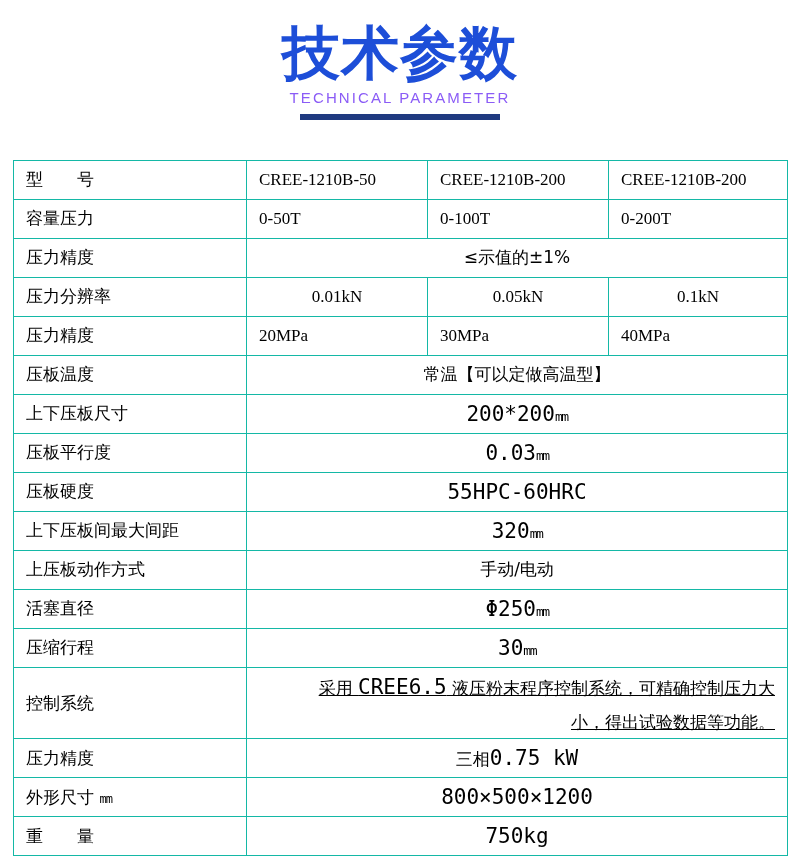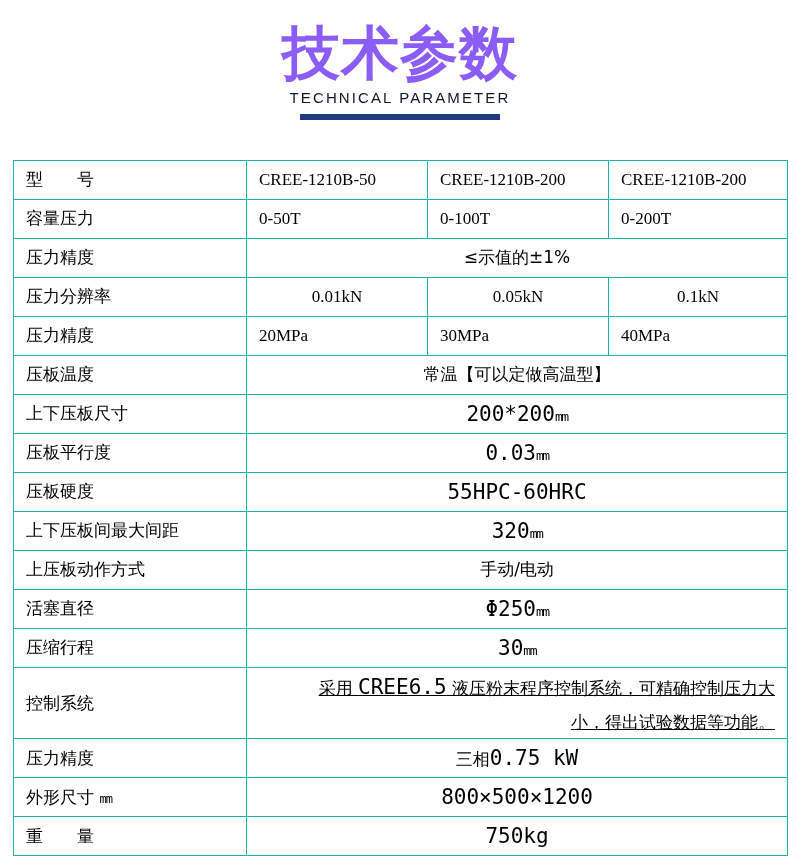--- a/index.html
+++ b/index.html
@@ -125,22 +125,22 @@
     font-family: "DejaVu Sans Mono", "Liberation Mono", monospace;
     font-size: 15px;
   }
 </style>
 </head>
 <body>
 
 <div class="page">
 
   <div class="header">
-    <h1 class="main-title" style="color: #8b5cf6;">技术参数</h1>
-    <div class="sub-title" style="color: #0f172a;">TECHNICAL PARAMETER</div>
+    <h1 class="main-title" style="color: #1d4ed8;">技术参数</h1>
+    <div class="sub-title" style="color: #8b5cf6;">TECHNICAL PARAMETER</div>
     <div class="accent-bar" style="background: rgb(31, 58, 128);"></div>
   </div>
 
   <div class="table-wrap">
     <table class="spec">
       <colgroup>
         <col class="c1">
           <col class="c2">
           <col class="c3">
           <col class="c4">

